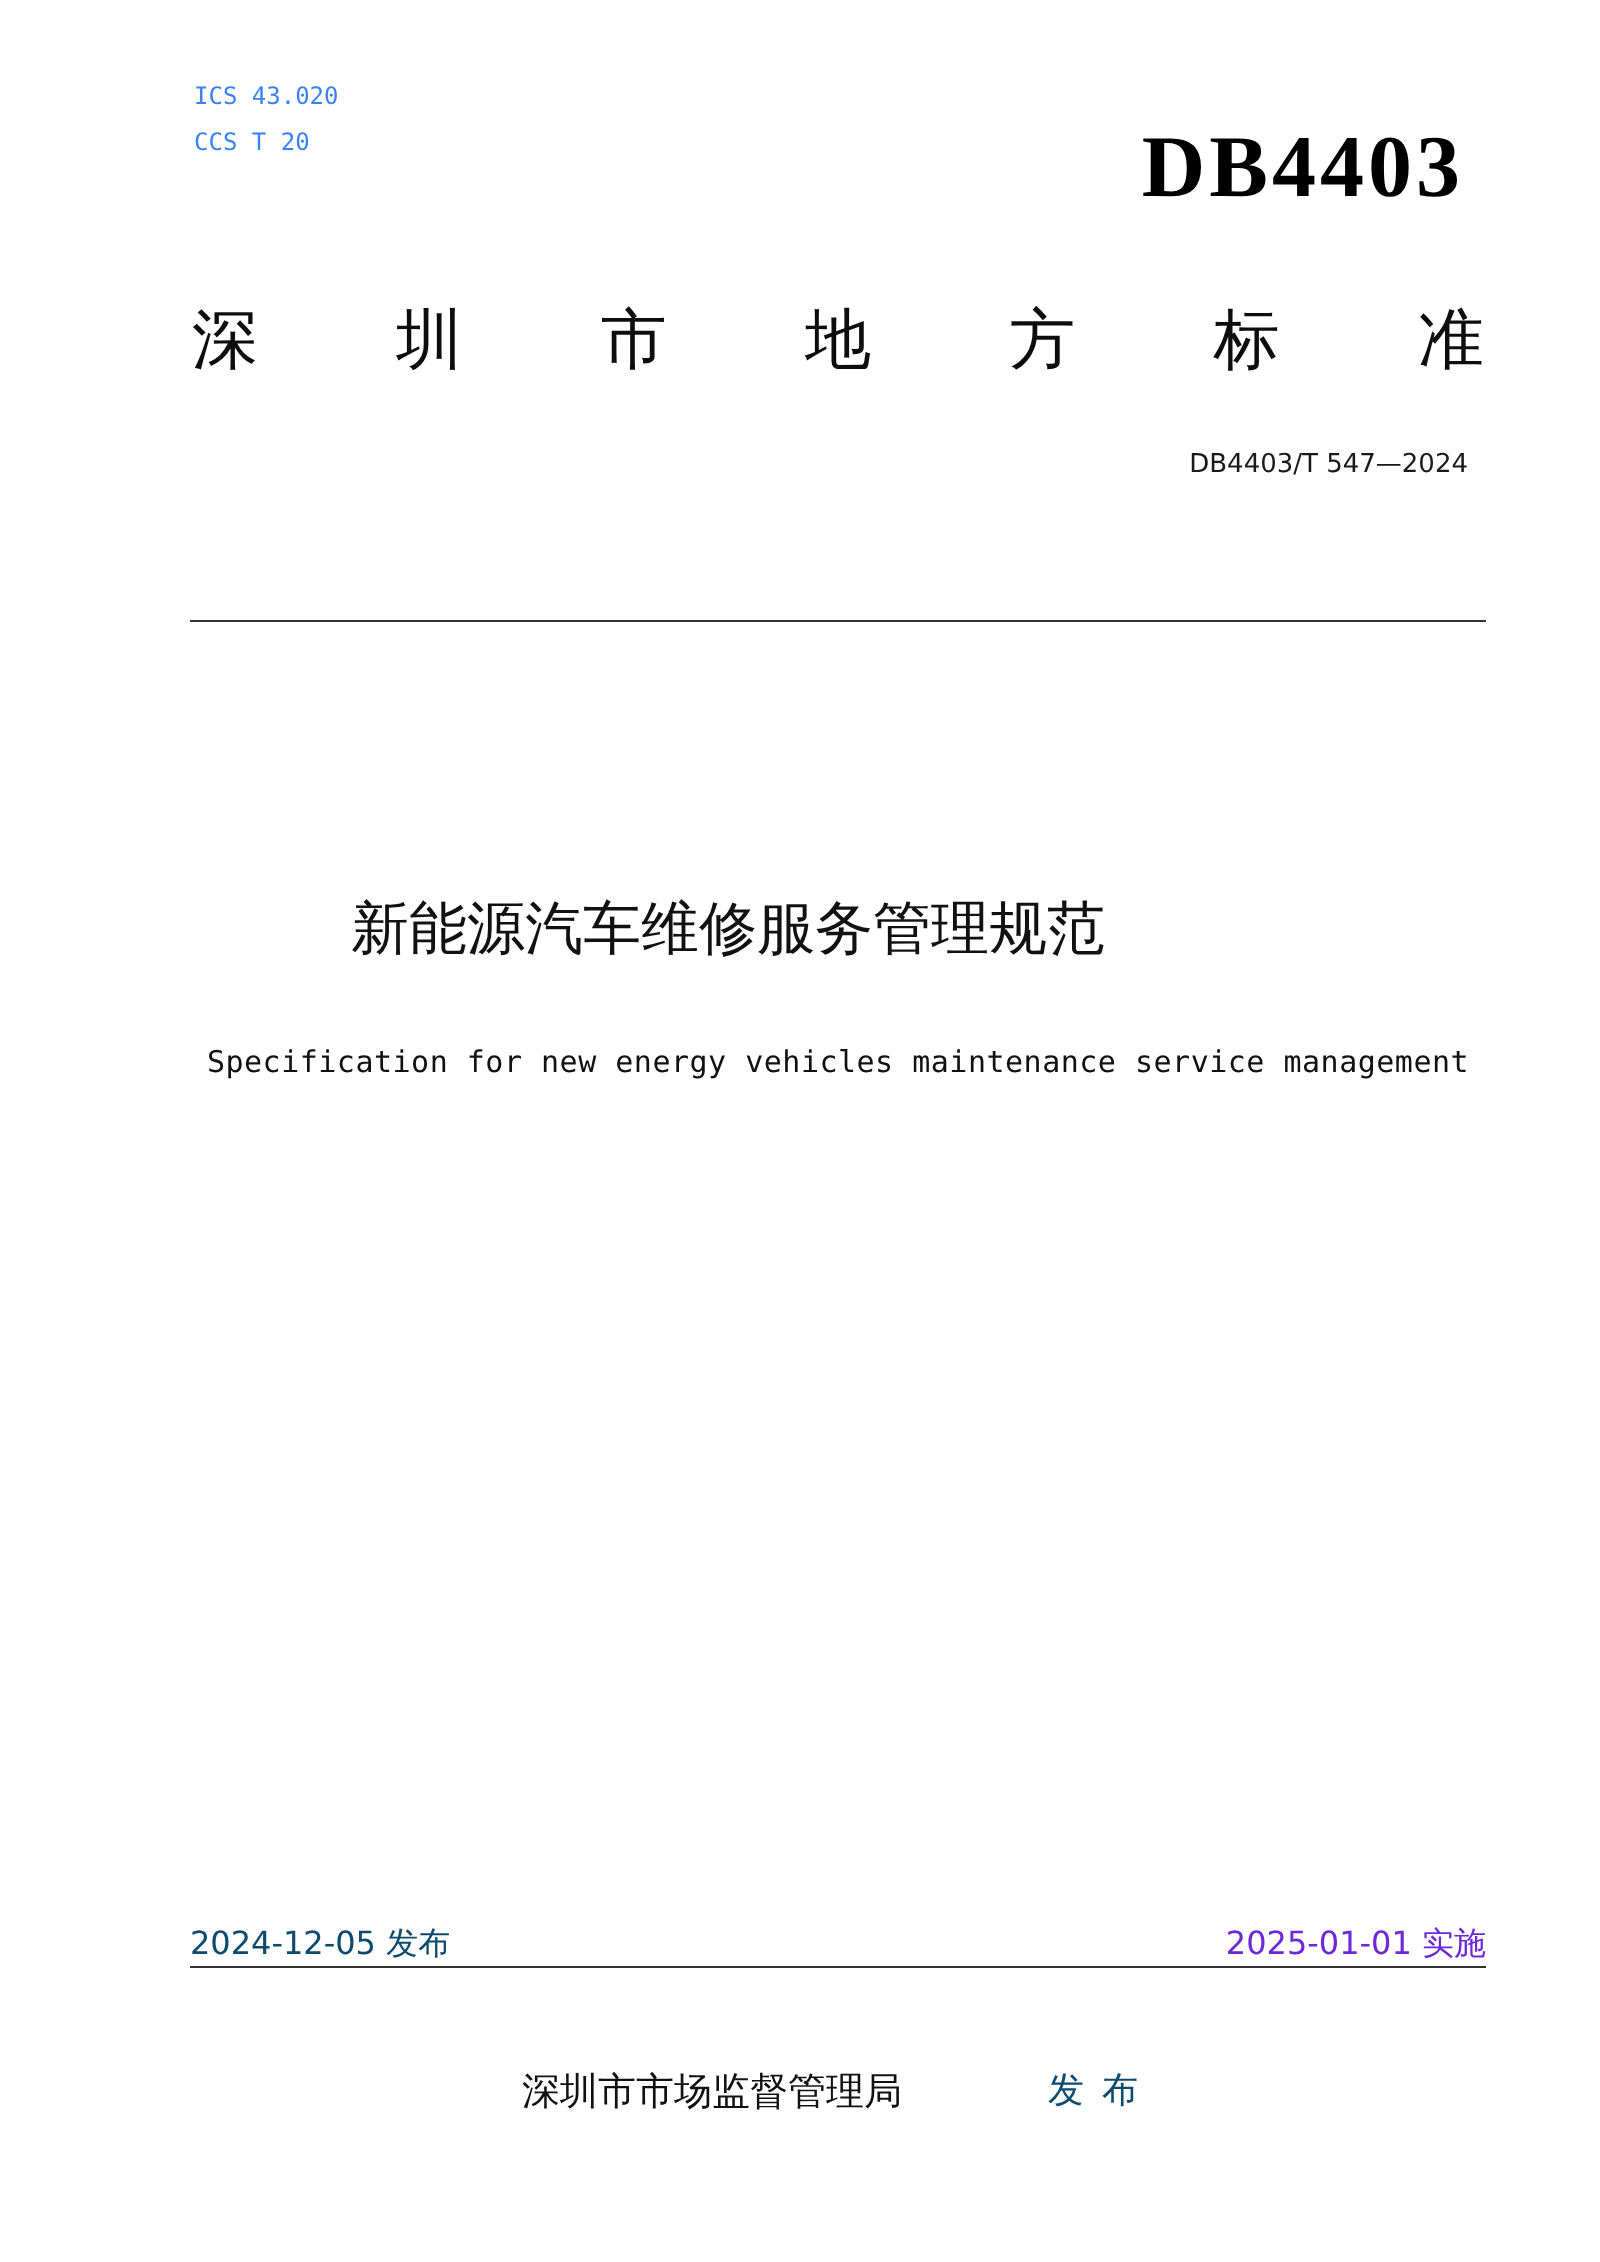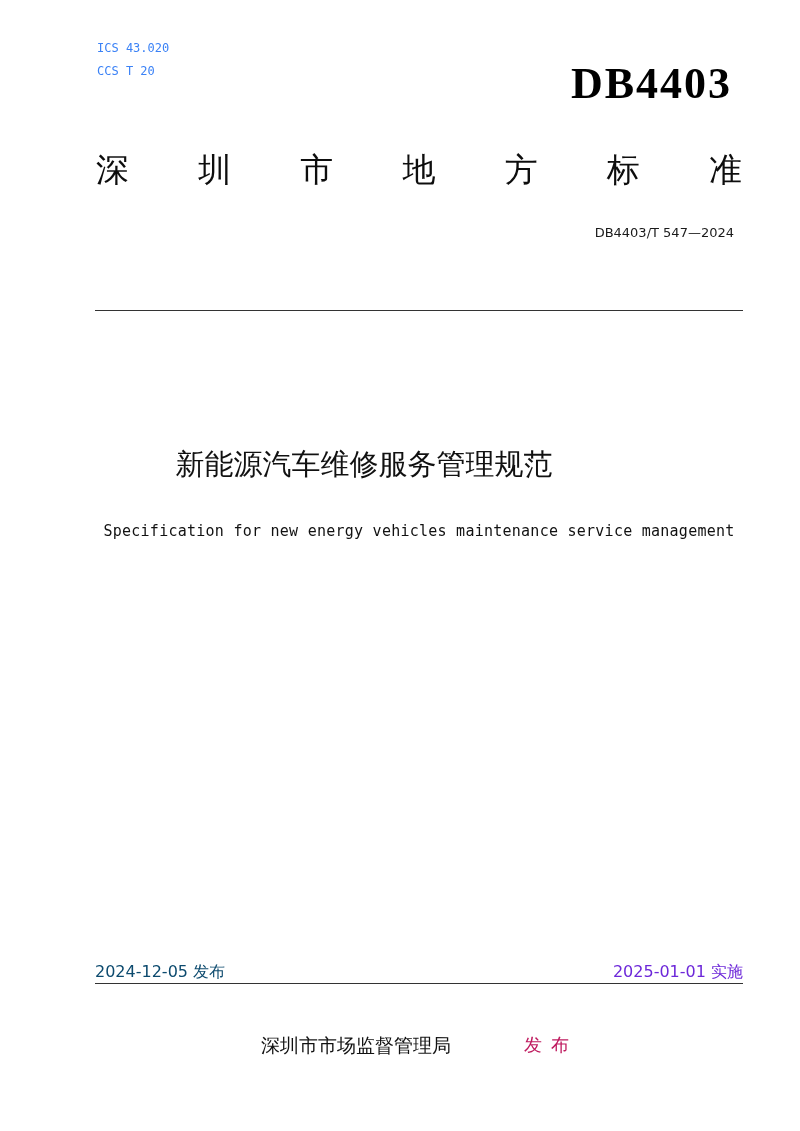--- a/index.html
+++ b/index.html
@@ -120,21 +120,21 @@
       font-size: 19px;
       color: #111111;
       margin-left: 28px;
     }
     .issuer-action {
       left: 524px;
       top: 1033px;
       font-family: "DejaVu Sans", sans-serif;
       font-size: 18px;
       letter-spacing: 9px;
-      color: #be185d;
+      color: #0c4a6e;
     }
   </style>
 </head>
 <body>
 
 <div class="abs ics">ICS 43.020</div>
 <div class="abs ccs">CCS T 20</div>
 
 <div class="abs db-logo">DB4403</div>
 

